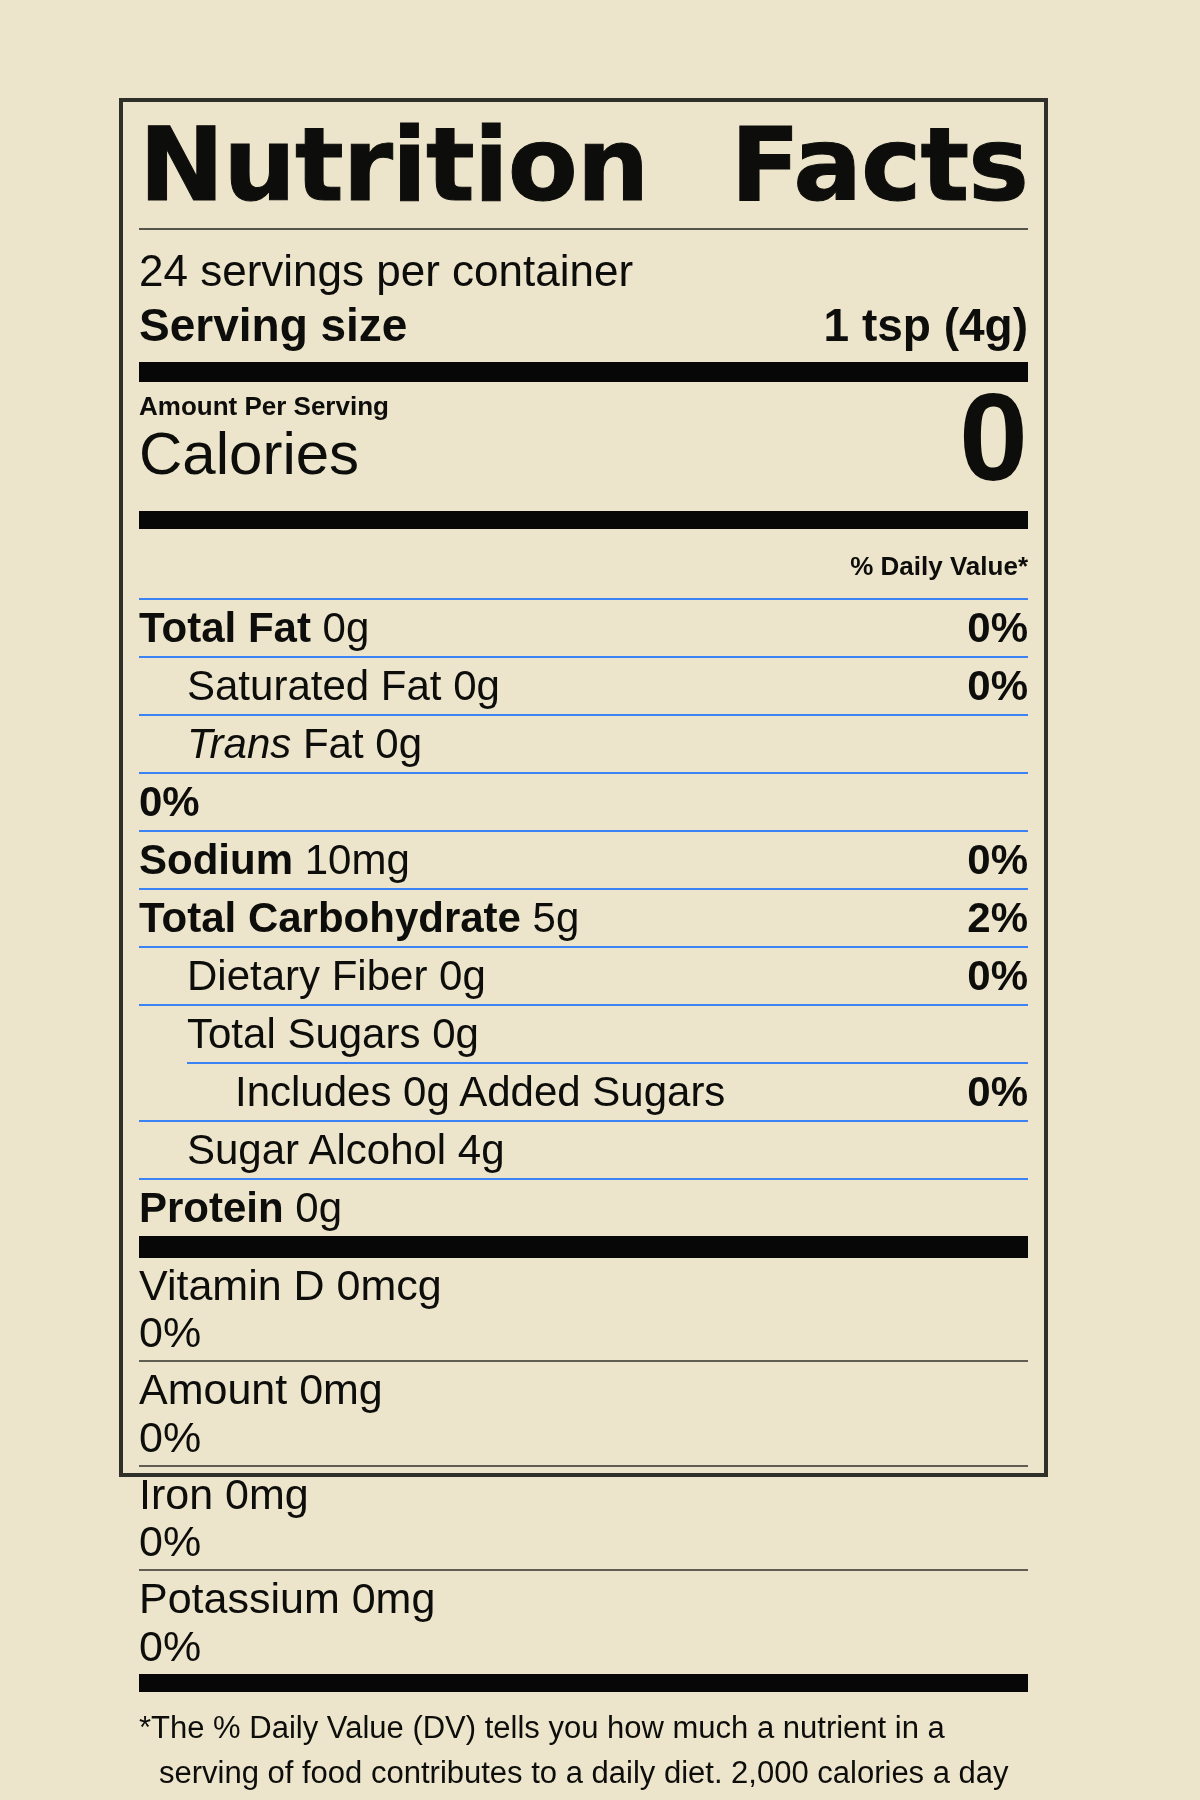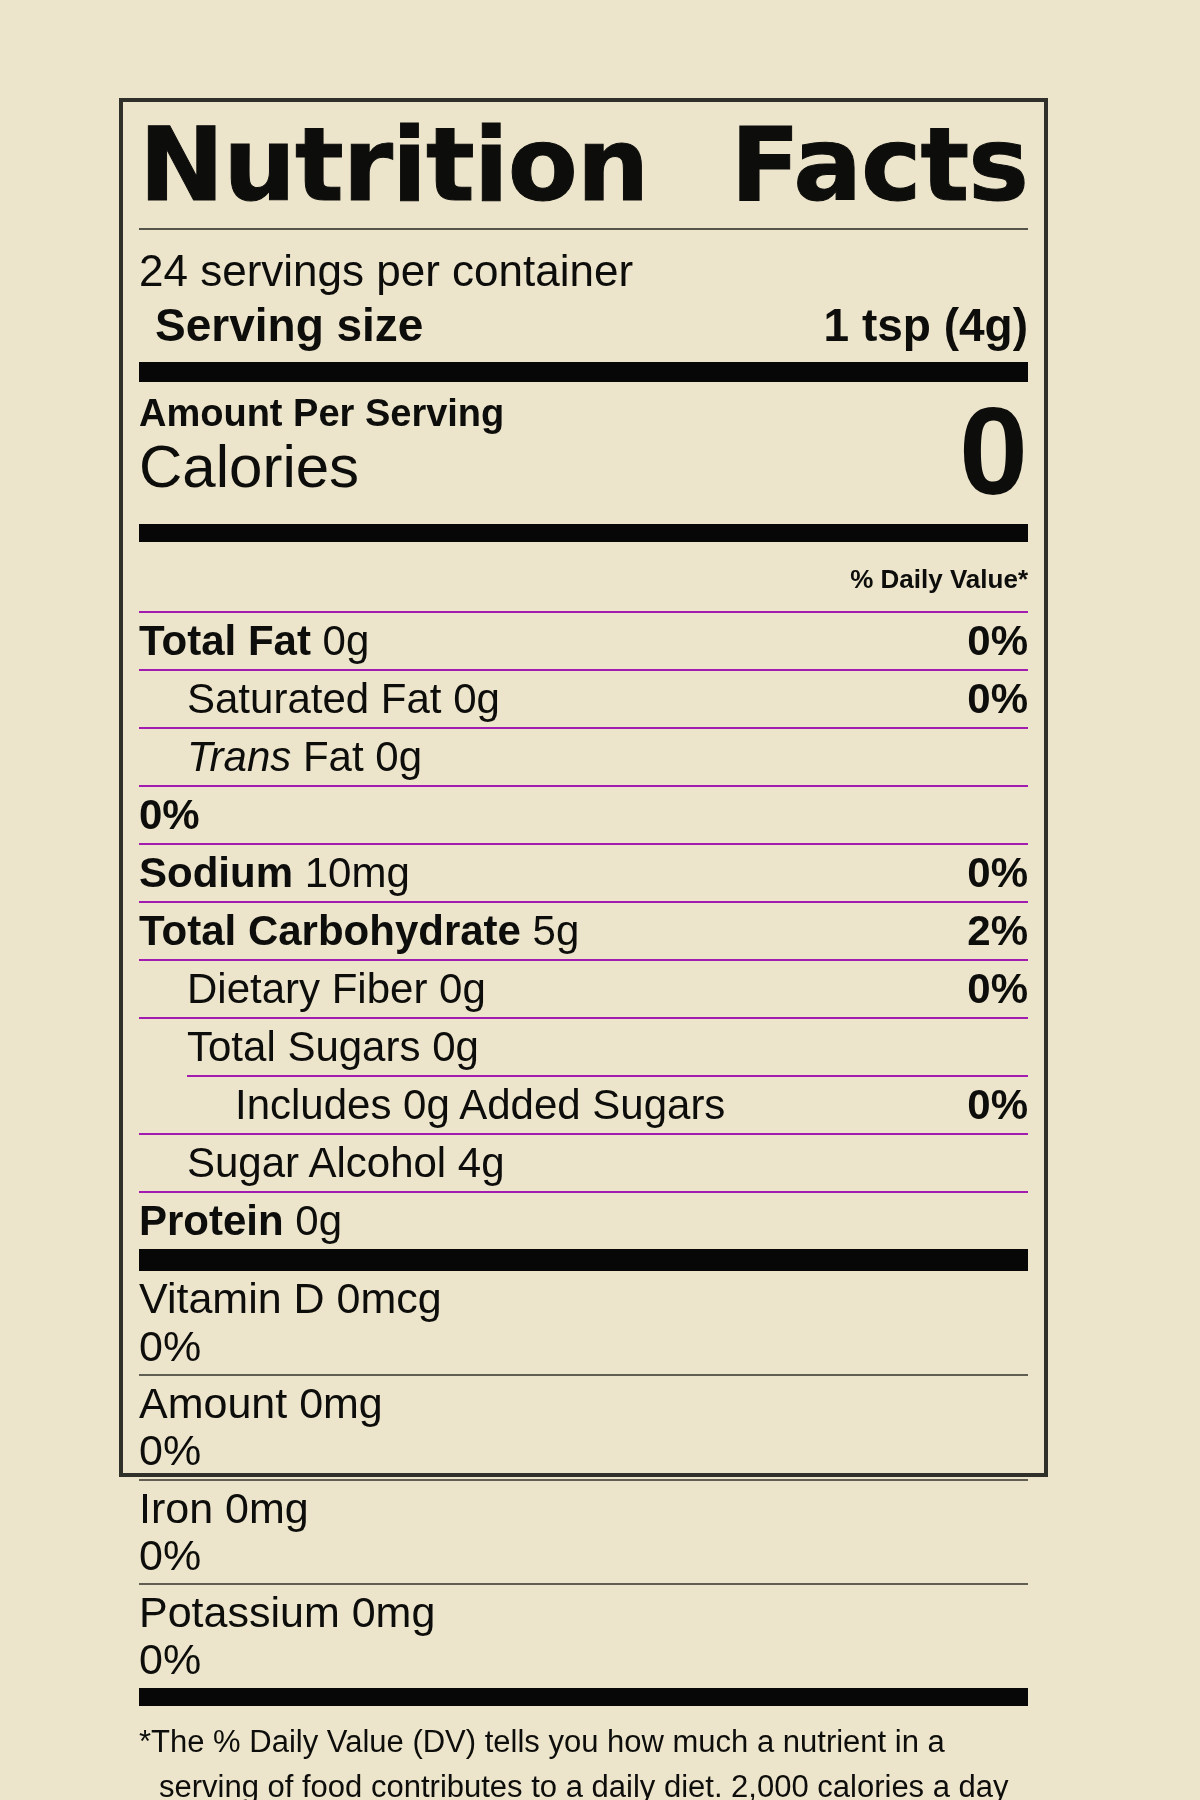--- a/index.html
+++ b/index.html
@@ -46,29 +46,28 @@
     padding-top: 16px;
   }
   .nf-serving-row {
     display: flex;
     justify-content: space-between;
     align-items: baseline;
     font-weight: bold;
     font-size: 46px;
     line-height: 1.15;
     padding: 2px 0 10px 0;
-    margin-left: 16px;
   }
   .bar { background: #070707; }
   .bar-1 { height: 20px; }
   .bar-2 { height: 18px; }
   .bar-3 { height: 22px; }
   .bar-4 { height: 18px; }
   .aps {
-    font-size: 38px;
+    font-size: 26px;
     font-weight: bold;
     line-height: 1.15;
     padding-top: 10px;
   }
   .cal-wrap {
     position: relative;
     margin-bottom: 26px;
   }
   .cal-label {
     font-size: 60px;
@@ -86,21 +85,21 @@
   .dv-header {
     text-align: right;
     font-weight: bold;
     font-size: 26px;
     padding: 22px 0 16px 0;
   }
   .nf-row {
     display: flex;
     justify-content: space-between;
     align-items: baseline;
-    border-top: 2px solid #a21caf;
+    border-top: 2px solid #3b82f6;
     font-size: 42px;
     line-height: 1.0;
     padding: 7px 0;
   }
   .ind1 { padding-left: 48px; }
   .includes {
     margin-left: 48px;
     padding-left: 48px;
   }
   .b { font-weight: bold; }

